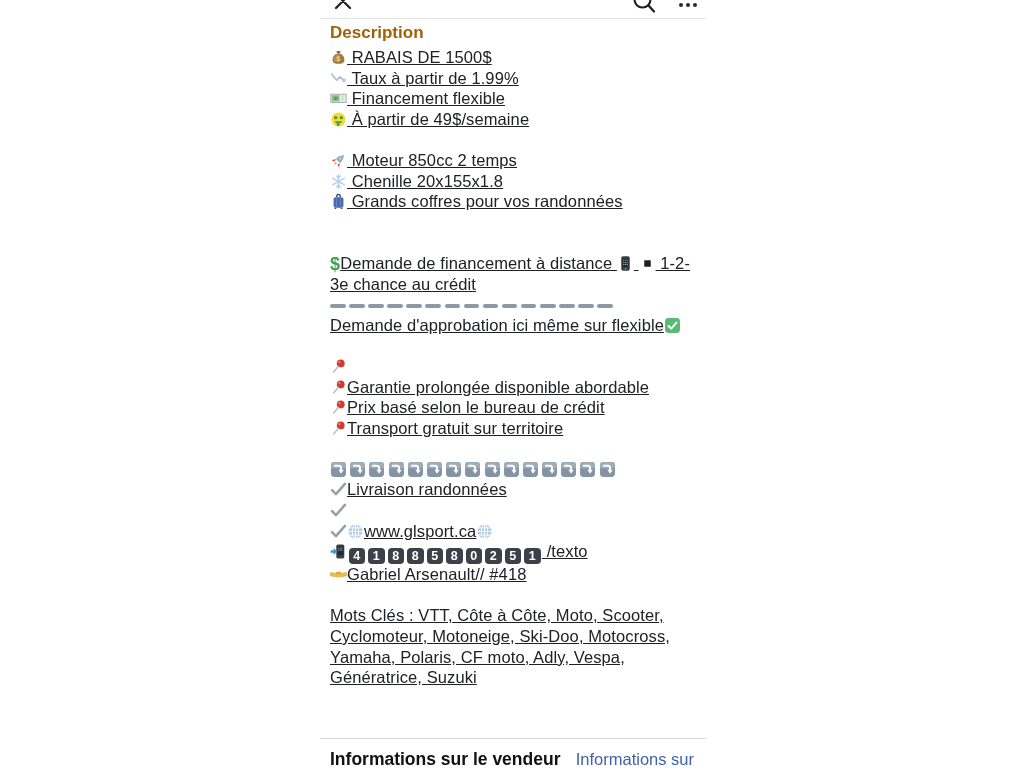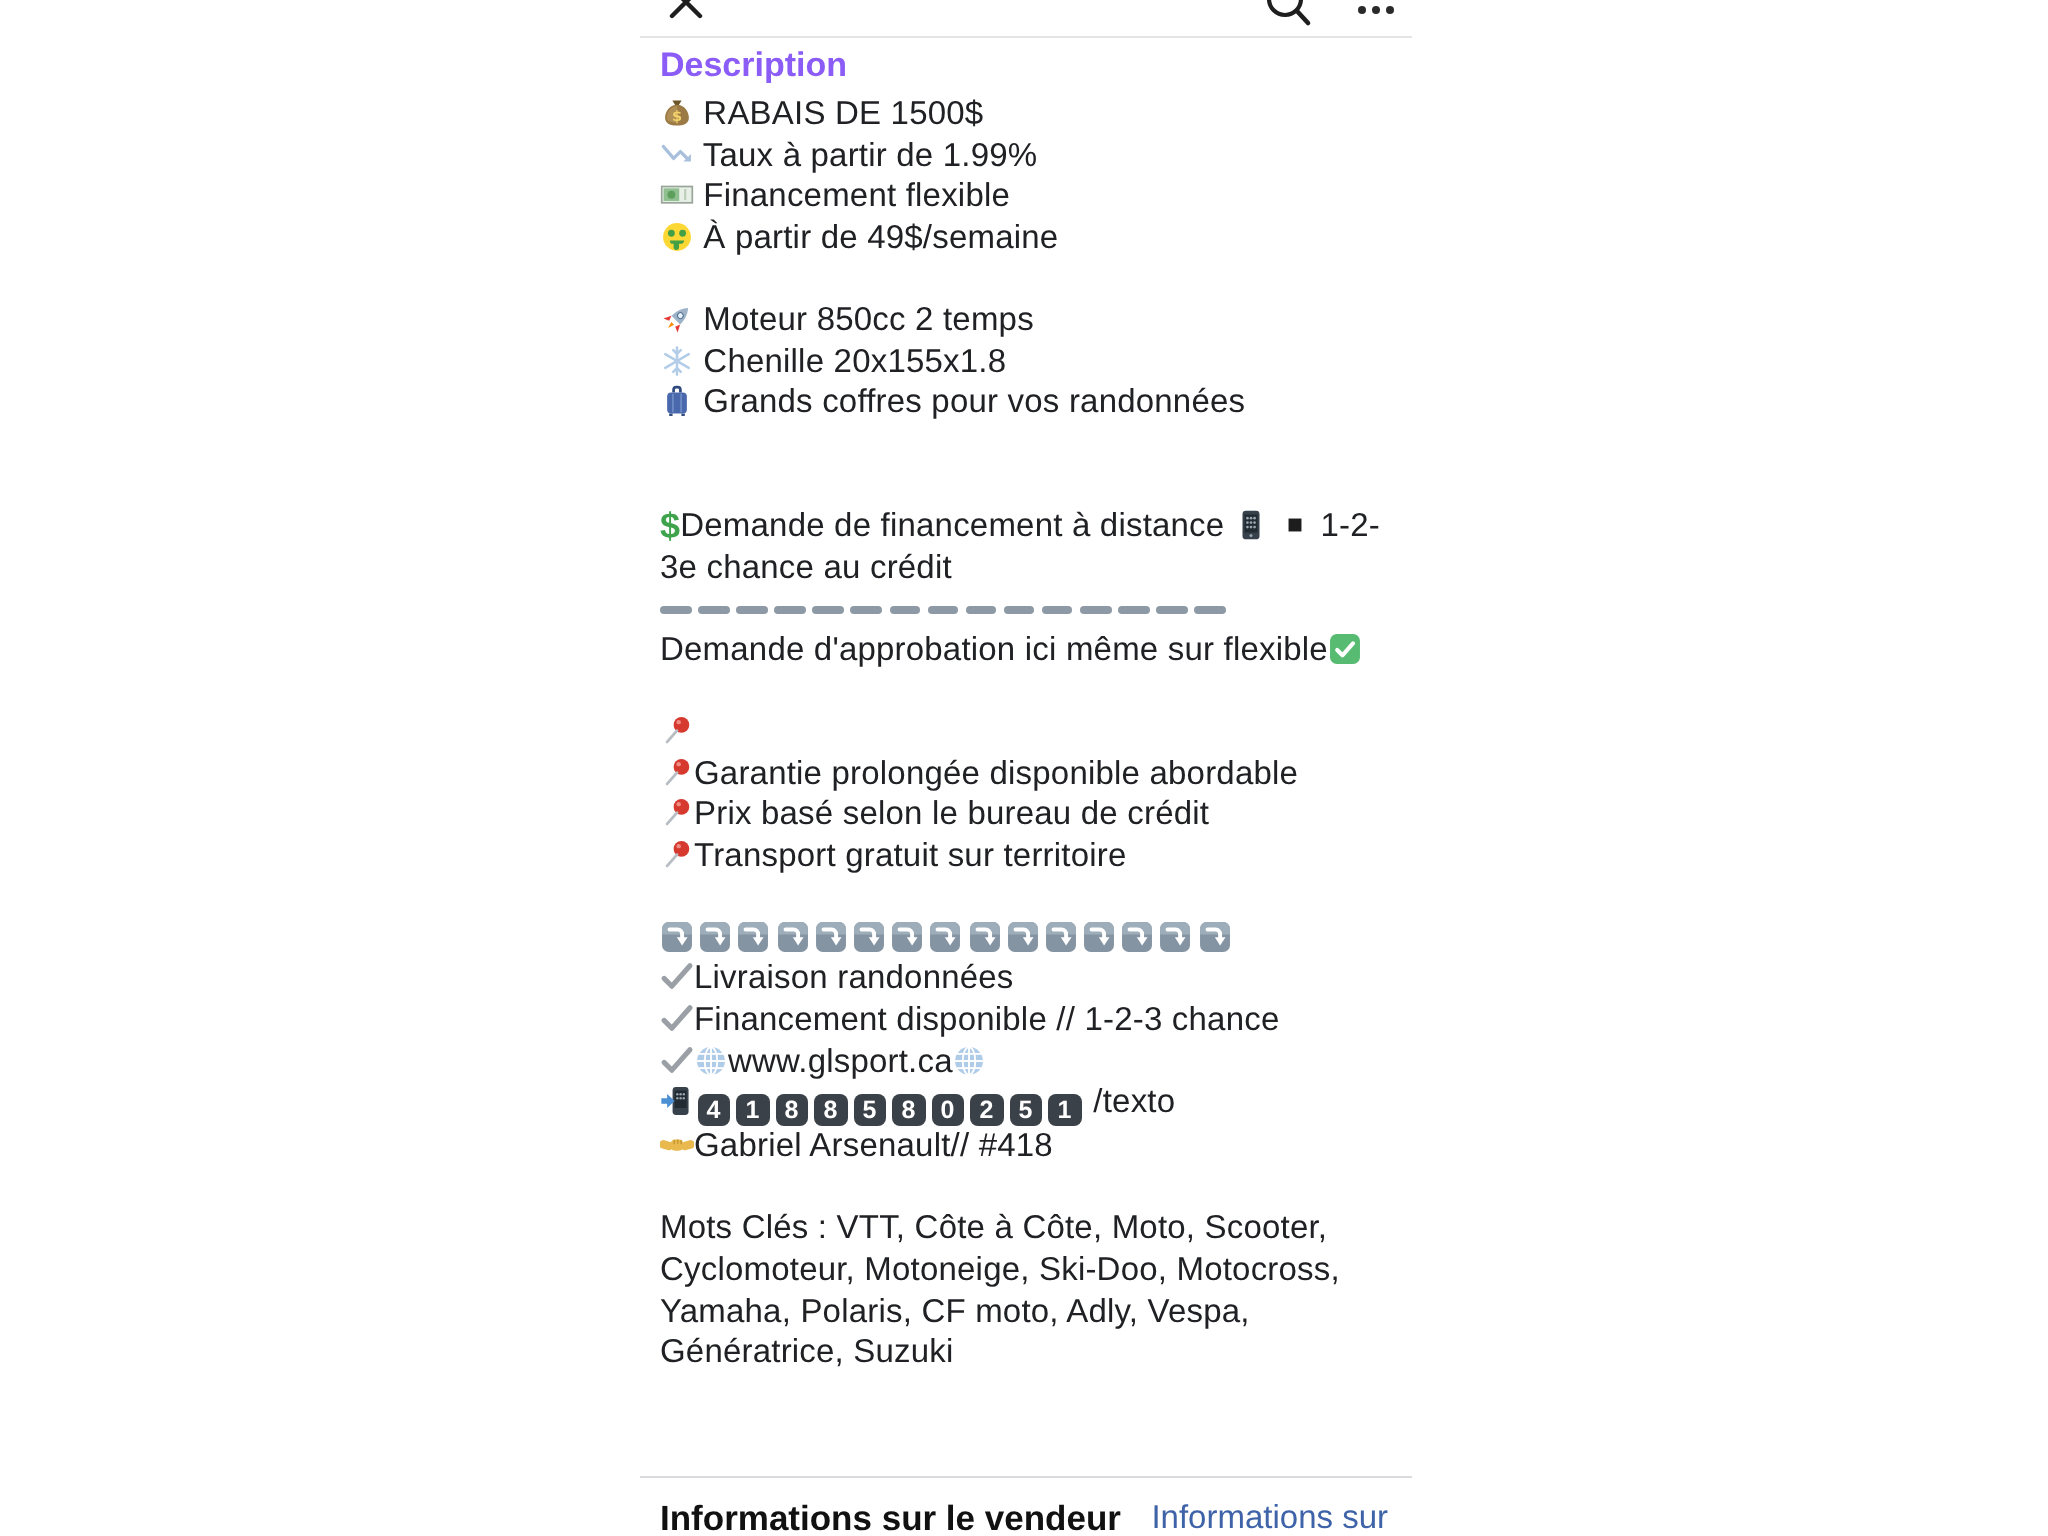--- a/index.html
+++ b/index.html
@@ -15,23 +15,23 @@
   .topbar{
     position:relative;height:18px;overflow:hidden;background:#fff;
     border-bottom:1px solid #e4e4e4;
   }
   .topbar .close-wrap{position:absolute;left:13px;top:-9px;width:20px;height:20px;}
   .topbar .search-wrap{position:absolute;right:50px;top:-11px;width:24px;height:26px;}
   .topbar .dots-wrap{position:absolute;right:6px;top:1px;width:24px;height:8px;display:flex;gap:3px;align-items:center;justify-content:center;}
   .dot{width:4px;height:4px;border-radius:50%;background:#2a2a2a;}
   
   .content{padding:2px 10px 0 10px;color:#202124;}
-  .section-title{font-size:17px;font-weight:bold;color:#8b5cf6;margin:1px 0 4px 0;line-height:21px;}
+  .section-title{font-size:17px;font-weight:bold;color:#a16207;margin:1px 0 4px 0;line-height:21px;}
   .line{font-size:16.5px;line-height:20.6px;min-height:20.6px;letter-spacing:.1px;white-space:normal;}
-  .line .t{vertical-align:baseline;}
+  .line .t{vertical-align:baseline;text-decoration:underline;}
   .ic{display:inline-block;width:17px;height:17px;vertical-align:-3px;}
   .ic svg{display:block;width:100%;height:100%;}
   .dollar-glyph{color:#3fa34d;font-weight:bold;font-size:18px;display:inline-block;vertical-align:-1px;line-height:17px;}
   .keycap{
     display:inline-block;width:16.5px;height:16.5px;background:#3b4148;color:#fff;
     border-radius:4px;font-size:12.5px;font-weight:bold;text-align:center;line-height:17px;
     margin:0 1.5px;vertical-align:-2.5px;
   }
   .dash{display:inline-block;width:15.5px;height:4.5px;background:#8e99a6;border-radius:2.2px;margin-right:3.6px;vertical-align:2px;}
   .arrowsq{margin-right:2.2px;}
@@ -242,21 +242,21 @@
               <rect x="1.2" y="1.2" width="17.6" height="17.6" rx="4" fill="#8494a2"></rect>
               <path d="M1.2 5.2a4 4 0 0 1 4-4h9.6a4 4 0 0 1 4 4v3.4H1.2z" fill="#9dadba"></path>
               <path d="M5.6 5.6h4.8a2.6 2.6 0 0 1 2.6 2.6v2.4" stroke="#fff" stroke-width="2.3" fill="none" stroke-linecap="round"></path>
               <path d="M9.9 10.2h6.3L13 15z" fill="#fff"></path>
             </svg></span></div>
         <div class="line"><span class="ic"><svg viewBox="0 0 20 20">
               <path d="M2.4 10.8l4.6 4.6L17.6 3.4" stroke="#9aa0a6" stroke-width="3" fill="none" stroke-linecap="round" stroke-linejoin="round"></path>
             </svg></span><span class="t">Livraison randonnées</span></div>
         <div class="line"><span class="ic"><svg viewBox="0 0 20 20">
               <path d="M2.4 10.8l4.6 4.6L17.6 3.4" stroke="#9aa0a6" stroke-width="3" fill="none" stroke-linecap="round" stroke-linejoin="round"></path>
-            </svg></span><span class="t">Financement disponible // 1-2-3 chance</span></div>
+            </svg></span></div>
         <div class="line"><span class="ic"><svg viewBox="0 0 20 20">
               <path d="M2.4 10.8l4.6 4.6L17.6 3.4" stroke="#9aa0a6" stroke-width="3" fill="none" stroke-linecap="round" stroke-linejoin="round"></path>
             </svg></span><span class="ic"><svg viewBox="0 0 20 20">
               <circle cx="10" cy="10" r="8.2" fill="#aecbe8"></circle>
               <g stroke="#fff" stroke-width="1.1" fill="none">
                 <ellipse cx="10" cy="10" rx="3.7" ry="8.2"></ellipse>
                 <line x1="1.8" y1="10" x2="18.2" y2="10"></line>
                 <line x1="2.9" y1="5.8" x2="17.1" y2="5.8"></line>
                 <line x1="2.9" y1="14.2" x2="17.1" y2="14.2"></line>
                 <line x1="10" y1="1.8" x2="10" y2="18.2"></line>

